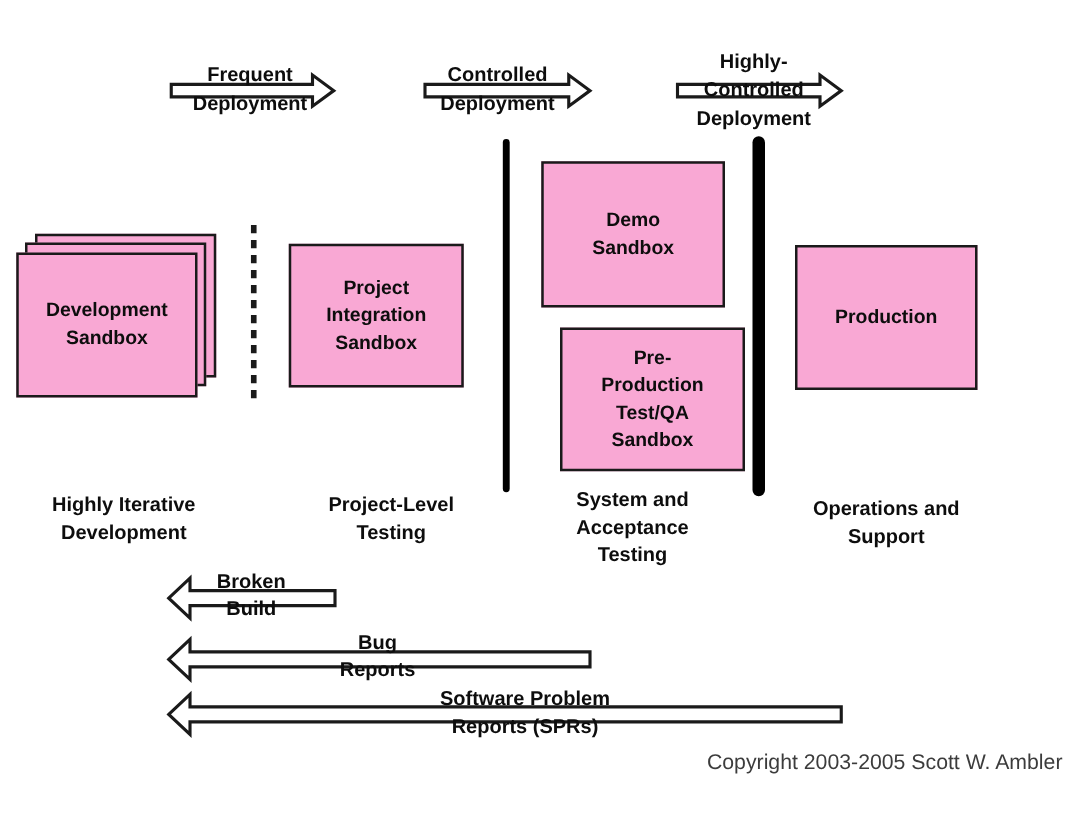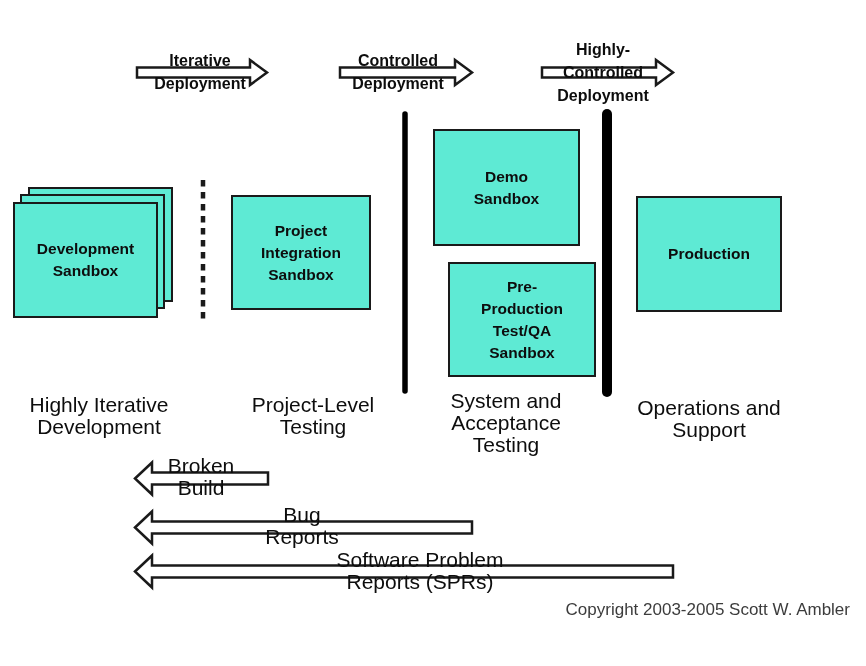--- a/index.html
+++ b/index.html
@@ -12,21 +12,21 @@
     background: #ffffff;
     font-family: "Liberation Sans", sans-serif;
     color: #0d0d0d;
     overflow: hidden;
   }
   .shapes {
     position: absolute; left: 0; top: 0; z-index: 1;
   }
   .box {
     position: absolute;
-    background: #5eead4;
+    background: #f9a8d4;
     border: 2.5px solid #1a1a1a;
     box-sizing: border-box;
     display: flex; align-items: center; justify-content: center;
     z-index: 2;
   }
   .box.thin { border-width: 2px; }
   .boxlabel, .ml {
     white-space: pre-line;
     text-align: center;
     font-weight: 700;
@@ -39,23 +39,23 @@
     z-index: 3;
     text-align: center;
   }
   .arrowlabel {
     font-size: 16px;
     line-height: 23px;
     font-weight: 700;
     white-space: pre-line;
   }
   .phaselabel {
-    font-size: 21px;
+    font-size: 16px;
     line-height: 22px;
-    font-weight: 400;
+    font-weight: 700;
     white-space: pre-line;
   }
   .copyright {
     position: absolute;
     z-index: 3;
     font-size: 17px;
     font-weight: 400;
     color: #3c3c3c;
     text-align: right;
     white-space: nowrap;
@@ -103,21 +103,21 @@
     <span class="boxlabel">Pre-
 Production
 Test/QA
 Sandbox</span>
   </div>
 
   <div class="box thin" style="left:636px; top:196px; width:146px; height:116px;">
     <span class="boxlabel">Production</span>
   </div>
 
-  <div class="floatlabel arrowlabel" style="left:130px; top:49px; width:140px;">Iterative
+  <div class="floatlabel arrowlabel" style="left:130px; top:49px; width:140px;">Frequent
 Deployment</div>
   <div class="floatlabel arrowlabel" style="left:328px; top:49px; width:140px;">Controlled
 Deployment</div>
   <div class="floatlabel arrowlabel" style="left:533px; top:38px; width:140px;">Highly-
 Controlled
 Deployment</div>
 
   <div class="floatlabel phaselabel" style="left:9px; top:394px; width:180px;">Highly Iterative
 Development</div>
   <div class="floatlabel phaselabel" style="left:223px; top:394px; width:180px;">Project-Level

